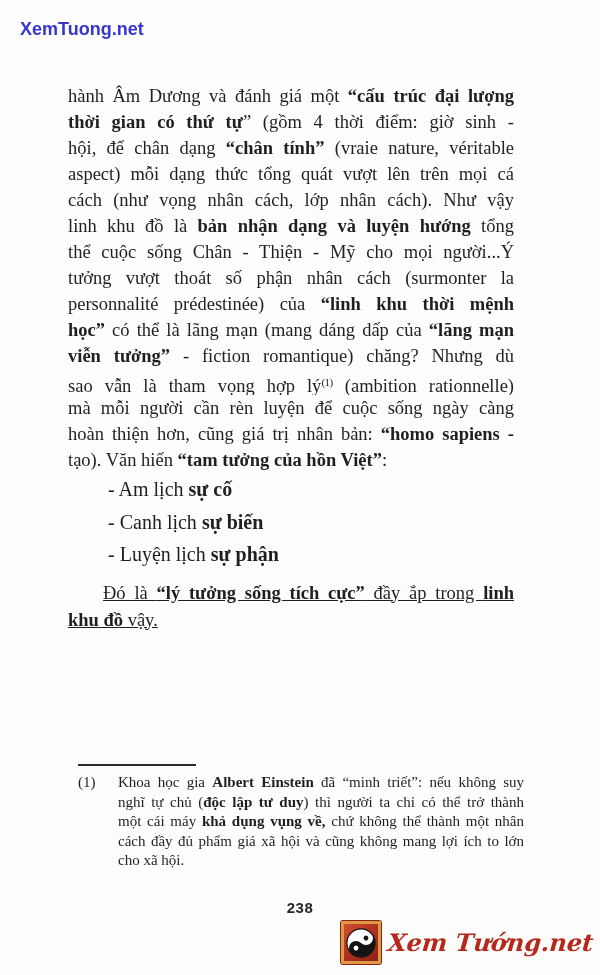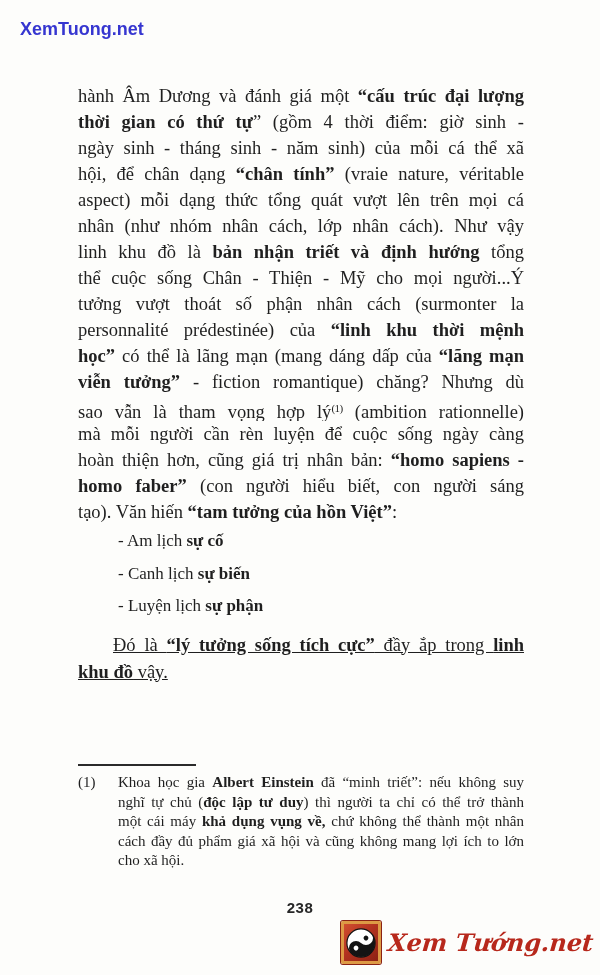--- a/index.html
+++ b/index.html
@@ -7,26 +7,26 @@
     width:600px;height:975px;position:relative;overflow:hidden;
     background:var(--page-bg,#fdfdfb);
     font-family:"Liberation Serif","DejaVu Serif",serif;
     color:var(--body-text,#1f1f1f);
   }
   .watermark{
     position:absolute;top:7px;left:20px;
     font-family:"Liberation Sans",sans-serif;font-weight:600;font-size:18px;
     color:var(--watermark-blue,#3636d0);text-decoration:none;cursor:pointer;margin-top:12px;
   }
-  .body-block{position:absolute;top:83px;left:78px;width:446px;}
+  .body-block{position:absolute;top:83px;left:68px;width:446px;}
   .line{text-align:justify;text-align-last:justify;overflow:hidden;white-space:normal;}
   .line.last{text-align-last:left;}
   .para-flow .line{font-size:18.5px;line-height:26px;height:26px;}
   .para-list .line{
-    font-size:17px;line-height:32.5px;height:32.5px;padding-left:40px;
+    font-size:20px;line-height:32.5px;height:32.5px;padding-left:40px;
     text-align:left;text-align-last:left;
   }
   .para-indent{margin-top:9px;text-decoration:underline;}
   .para-indent .line{font-size:18.5px;line-height:27px;height:27px;}
   .line.first-indent{text-indent:35px;}
   .b{font-weight:bold;}
   .sup{font-size:0.60em;vertical-align:0.55em;letter-spacing:-0.5px;}
   .footnote{position:absolute;top:764px;left:78px;width:446px;}
   .fn-rule{width:118px;height:2px;background:#2b2b2b;margin-bottom:7px;}
   .fn-text{position:relative;padding-left:40px;font-size:15px;}
@@ -58,34 +58,32 @@
 </style>
 </head>
 <body style="--body-text: #1f1f1f; --watermark-blue: #3636d0; --logo-red: #b7281c; --icon-border: #dd9a45; --page-bg: #fdfdfb;">
 
 <a class="watermark">XemTuong.net</a>
 
 <div class="body-block" id="body-block">
     <div class="para para-flow">
       <div class="line"><span>hành Âm Dương và đánh giá một </span><span class="b">“cấu trúc đại lượng</span></div>
       <div class="line"><span class="b">thời gian có thứ tự</span><span>” (gồm 4 thời điểm: giờ sinh -</span></div>
-      <div class="line"><span>ngày sinh - tháng sinh - năm sinh) của mỗi cá thể xã</span></div>
       <div class="line"><span>hội, để chân dạng </span><span class="b">“chân tính”</span><span> (vraie nature, véritable</span></div>
       <div class="line"><span>aspect) mỗi dạng thức tổng quát vượt lên trên mọi cá</span></div>
-      <div class="line"><span>nhân (như nhóm nhân cách, lớp nhân cách). Như vậy</span></div>
-      <div class="line"><span>linh khu đồ là </span><span class="b">bản nhận triết và định hướng</span><span> tổng</span></div>
+      <div class="line"><span>cách (như vọng nhân cách, lớp nhân cách). Như vậy</span></div>
+      <div class="line"><span>linh khu đồ là </span><span class="b">bản nhận dạng và luyện hướng</span><span> tổng</span></div>
       <div class="line"><span>thể cuộc sống Chân - Thiện - Mỹ cho mọi người...Ý</span></div>
       <div class="line"><span>tưởng vượt thoát số phận nhân cách (surmonter la</span></div>
       <div class="line"><span>personnalité prédestinée) của </span><span class="b">“linh khu thời mệnh</span></div>
       <div class="line"><span class="b">học”</span><span> có thể là lãng mạn (mang dáng dấp của </span><span class="b">“lãng mạn</span></div>
       <div class="line"><span class="b">viễn tưởng”</span><span> - fiction romantique) chăng? Nhưng dù</span></div>
       <div class="line"><span>sao vẫn là tham vọng hợp lý</span><span class="sup">(1)</span><span> (ambition rationnelle)</span></div>
       <div class="line"><span>mà mỗi người cần rèn luyện để cuộc sống ngày càng</span></div>
       <div class="line"><span>hoàn thiện hơn, cũng giá trị nhân bản: </span><span class="b">“homo sapiens -</span></div>
-      <div class="line"><span class="b">homo faber”</span><span> (con người hiểu biết, con người sáng</span></div>
       <div class="line last"><span>tạo). Văn hiến </span><span class="b">“tam tưởng của hồn Việt”</span><span>:</span></div>
     </div>
     <div class="para para-list">
       <div class="line last"><span>- Am lịch </span><span class="b">sự cố</span></div>
       <div class="line last"><span>- Canh lịch </span><span class="b">sự biến</span></div>
       <div class="line last"><span>- Luyện lịch </span><span class="b">sự phận</span></div>
     </div>
     <div class="para para-indent">
       <div class="line first-indent"><span>Đó là </span><span class="b">“lý tưởng sống tích cực”</span><span> đầy ắp trong </span><span class="b">linh</span></div>
       <div class="line last"><span class="b">khu đồ</span><span> vậy.</span></div>

